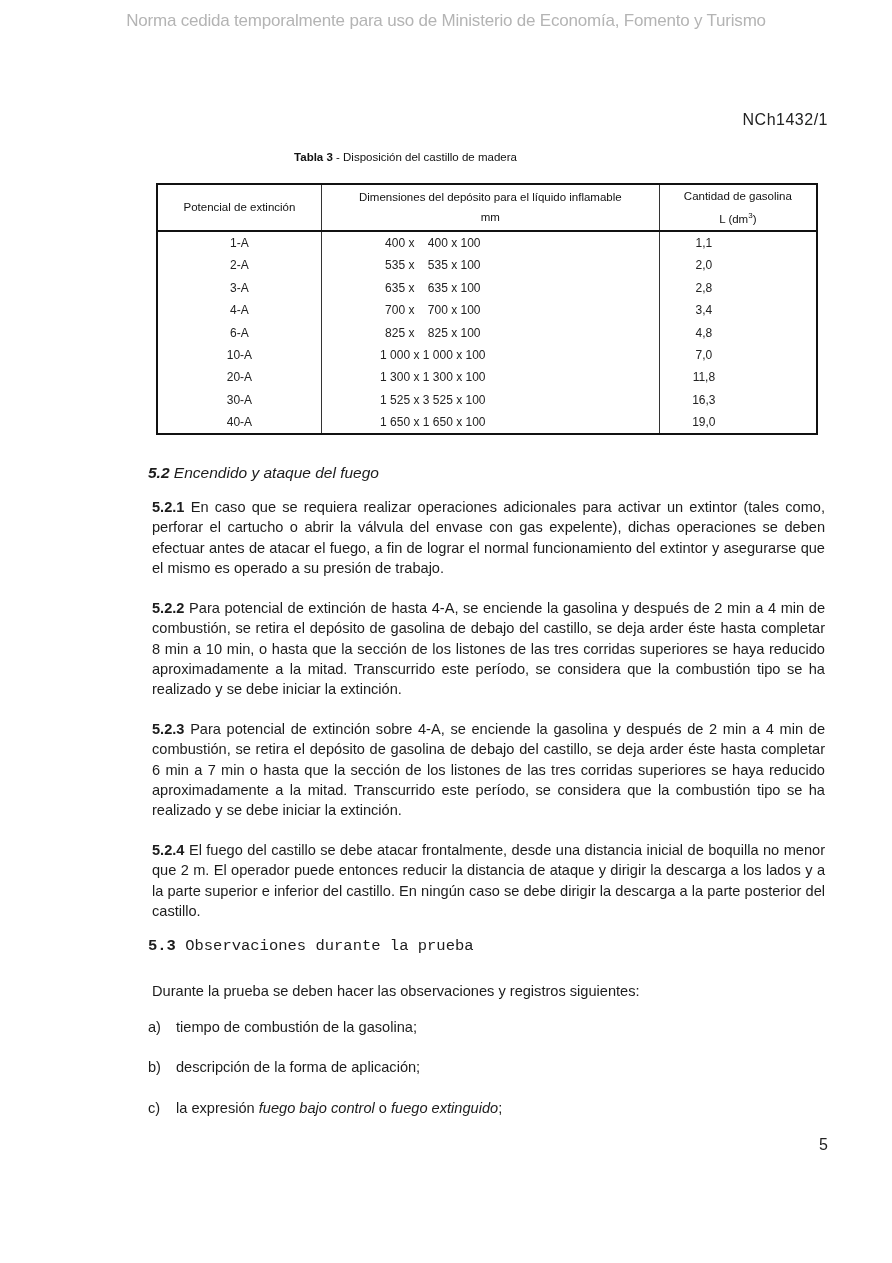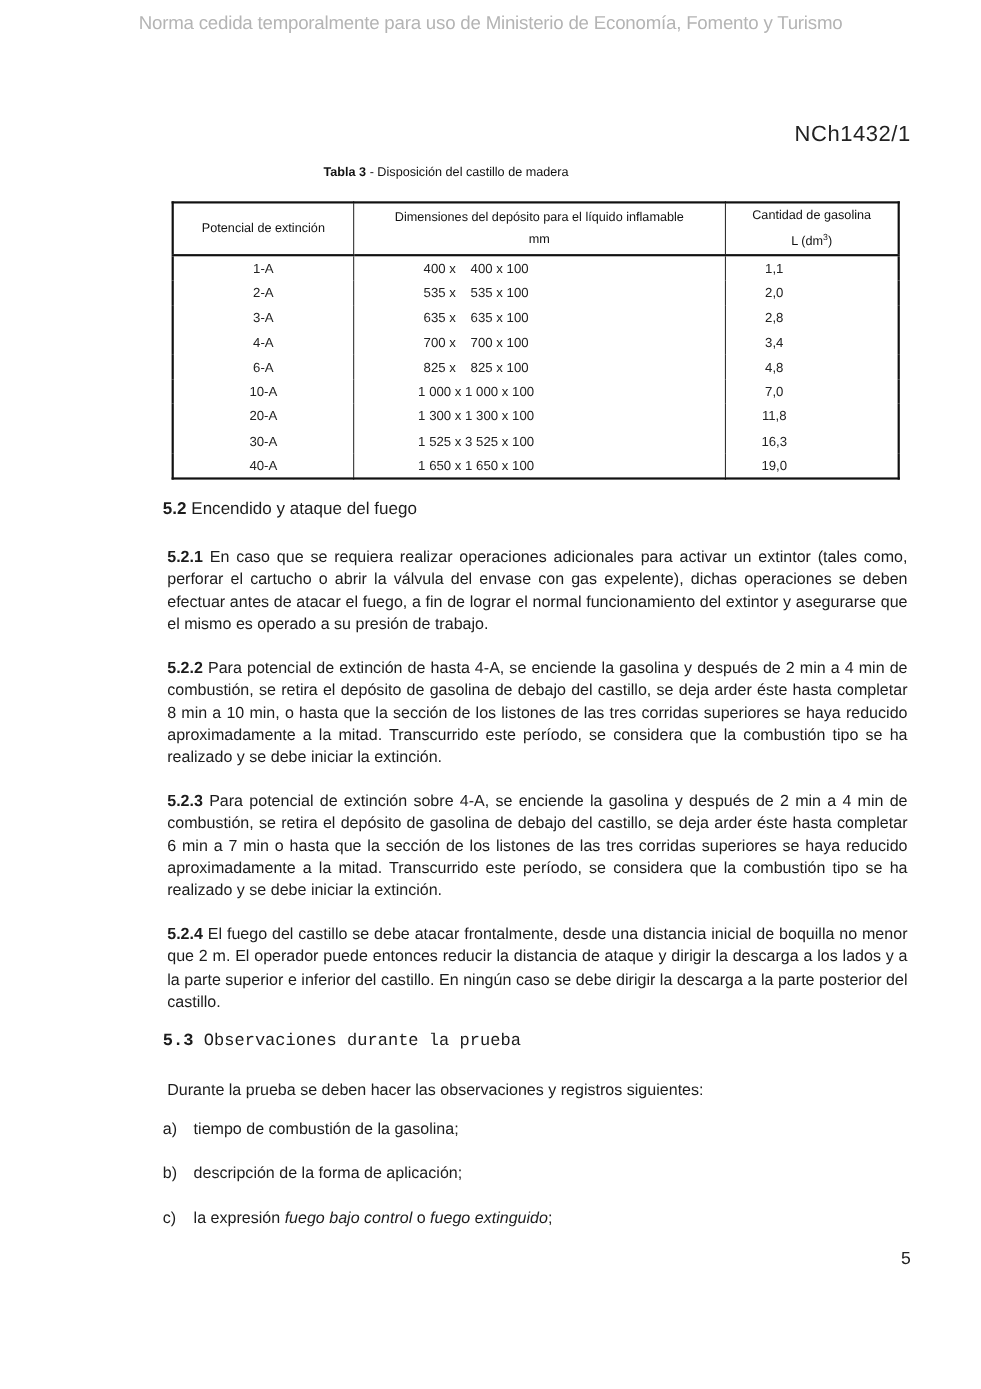--- a/index.html
+++ b/index.html
@@ -1,20 +1,20 @@
 <!DOCTYPE html>
 <html><head>
 <meta charset="utf-8">
 <style>
   html, body { margin: 0; padding: 0; background: #ffffff; }
   body { width: 892px; height: 1263px; position: relative; overflow: hidden;
          font-family: "Liberation Sans", sans-serif; color: #1a1a1a; }
   .watermark { position: absolute; top: 11px; left: 0; width: 892px; text-align: center;
                font-size: 17px; color: #b4b4b4; letter-spacing: -0.2px; }
-  .doc-code { position: absolute; top: 111px; right: 64px; font-size: 20px; color: #222; letter-spacing: 0.5px; }
+  .doc-code { position: absolute; top: 111px; right: 64px; font-size: 16px; color: #222; letter-spacing: 0.5px; }
   .table-caption { position: absolute; top: 151px; left: 0; width: 980px; text-align: center;
                    font-size: 11.5px; color: #111; }
   .table-caption b { font-weight: bold; }
   table.spec { position: absolute; top: 183px; left: 156px; width: 662px; border-collapse: collapse;
                border: 2px solid #111; font-size: 12px; color: #222; }
   table.spec th { font-weight: normal; font-size: 11.5px; color: #111; height: 42px;
                   border-right: 1px solid #333; border-bottom: 2px solid #111; line-height: 20px; vertical-align: middle; margin-left: 20px; }
   table.spec td { height: 22.4px; padding: 0; border-right: 1px solid #333; text-align: center; }
   table.spec th:last-child, table.spec td:last-child { border-right: none; }
   .c1 { width: 164px; } .c2 { width: 338px; } .c3 { width: 156px; }
@@ -95,21 +95,21 @@
         <td class="qty">16,3</td>
       </tr>
       <tr>
         <td>40-A</td>
         <td class="dim">1 650 x 1 650 x 100</td>
         <td class="qty">19,0</td>
       </tr>
     </tbody>
 </table>
 
-<div class="content" style="top:453px;">
+<div class="content" style="top:463px;font-style:italic;">
   <h2 class="h2"><b>5.2</b><span> Encendido y ataque del fuego</span></h2>
 </div>
 
 <div class="content" style="top:493px;">
   <p><span class="num">5.2.1</span><span> En caso que se requiera realizar operaciones adicionales para activar un extintor (tales como, perforar el cartucho o abrir la válvula del envase con gas expelente), dichas operaciones se deben efectuar antes de atacar el fuego, a fin de lograr el normal funcionamiento del extintor y asegurarse que el mismo es operado a su presión de trabajo.</span></p>
 </div>
 <div class="content" style="top:594px;">
   <p><span class="num">5.2.2</span><span> Para potencial de extinción de hasta 4-A, se enciende la gasolina y después de 2 min a 4 min de combustión, se retira el depósito de gasolina de debajo del castillo, se deja arder éste hasta completar 8 min a 10 min, o hasta que la sección de los listones de las tres corridas superiores se haya reducido aproximadamente a la mitad. Transcurrido este período, se considera que la combustión tipo se ha realizado y se debe iniciar la extinción.</span></p>
 </div>
 <div class="content" style="top:715px;">

